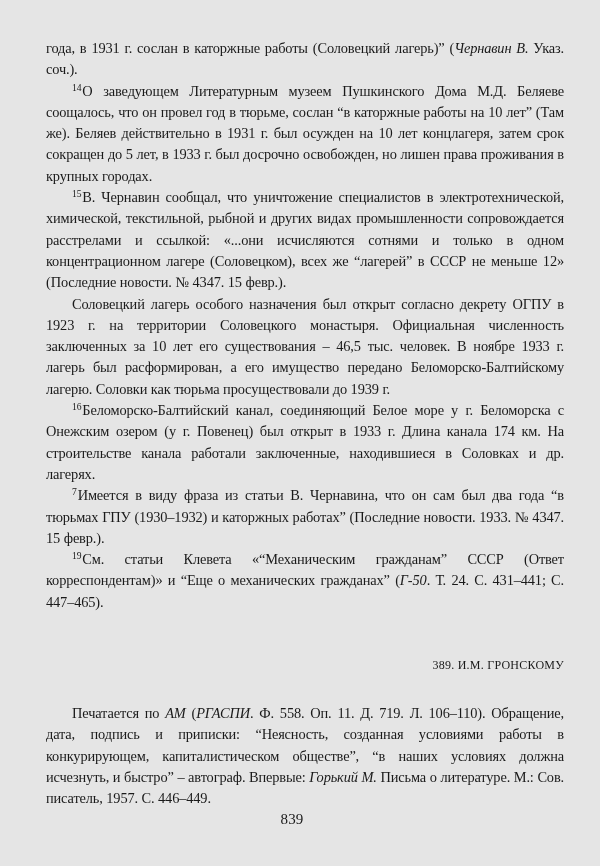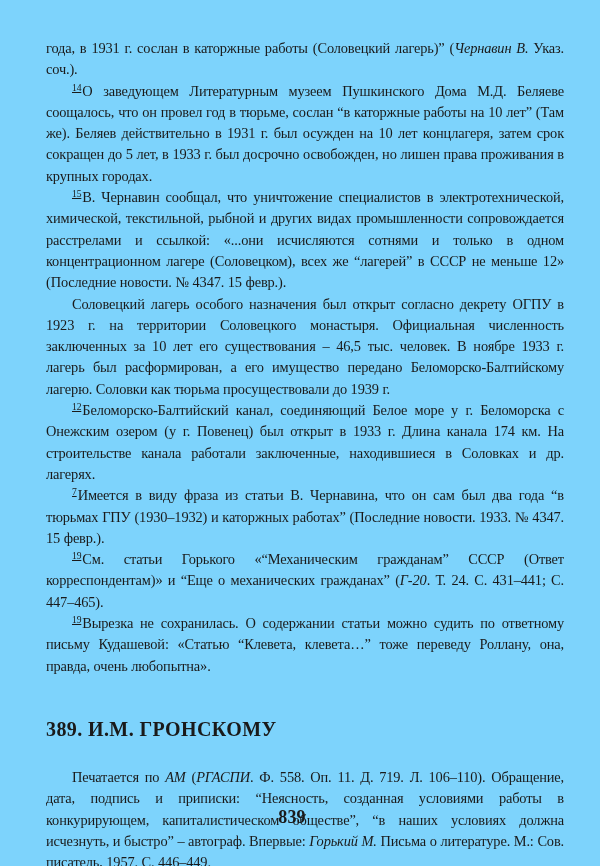--- a/index.html
+++ b/index.html
@@ -13,21 +13,21 @@
     font-family: "Liberation Serif", "DejaVu Serif", serif;
     color: #1a1a1a;
     -webkit-font-smoothing: antialiased;
   }
   .page {
     position: relative;
     width: 600px;
     height: 866px;
     box-sizing: border-box;
     padding: 38px 36px 0 46px;
-    background: #7dd3fc;
+    background: #e5e5e5;
   }
   .content {
     width: 518px;
   }
   p.para {
     margin: 0;
     text-align: justify;
     text-justify: inter-word;
     font-size: 14.4px;
     line-height: 21.3px;
@@ -39,67 +39,65 @@
     text-indent: 26px;
   }
   p.noindent {
     text-indent: 0;
   }
   .fn-mark {
     font-size: 9.6px;
     vertical-align: 5px;
     line-height: 0;
     padding-right: 1px;
-    text-decoration: underline;
   }
   .it {
     font-style: italic;
   }
   .heading {
     margin: 0;
-    text-align: left;
-    font-size: 20px;
+    text-align: right;
+    font-size: 12px;
     line-height: 20px;
-    font-weight: bold;
+    font-weight: normal;
     letter-spacing: 0.02em;
   }
   .gap-before-heading { height: 42px; }
   .gap-after-heading { height: 28px; }
   .pagenum {
     position: absolute;
     left: 0;
     right: 16px;
     bottom: 38px;
     text-align: center;
-    font-size: 18px;
-    font-weight: bold;
+    font-size: 15px;
+    font-weight: normal;
     letter-spacing: 0.01em;
   }
 </style>
 </head>
 <body>
 
 <div class="page">
   <div class="content">
 
     <p class="para noindent"><span>года, в 1931 г. сослан в каторжные работы (Соловецкий лагерь)” (</span><span class="it">Чернавин В.</span><span> Указ. соч.).</span></p>
 
     <p class="para indent"><span class="fn-mark">14</span><span>О заведующем Литературным музеем Пушкинского Дома М.Д. Беляеве соощалось, что он провел год в тюрьме, сослан “в каторжные работы на 10 лет” (Там же). Беляев действительно в 1931 г. был осужден на 10 лет концлагеря, затем срок сокращен до 5 лет, в 1933 г. был досрочно освобожден, но лишен права проживания в крупных городах.</span></p>
 
     <p class="para indent"><span class="fn-mark">15</span><span>В. Чернавин сообщал, что уничтожение специалистов в электротехнической, химической, текстильной, рыбной и других видах промышленности сопровождается расстрелами и ссылкой: «...они исчисляются сотнями и только в одном концентрационном лагере (Соловецком), всех же “лагерей” в СССР не меньше 12» (Последние новости. № 4347. 15 февр.).</span></p>
 
     <p class="para indent"><span>Соловецкий лагерь особого назначения был открыт согласно декрету ОГПУ в 1923 г. на территории Соловецкого монастыря. Официальная численность заключенных за 10 лет его существования – 46,5 тыс. человек. В ноябре 1933 г. лагерь был расформирован, а его имущество передано Беломорско-Балтийскому лагерю. Соловки как тюрьма просуществовали до 1939 г.</span></p>
 
-    <p class="para indent"><span class="fn-mark">12</span><span>Беломорско-Балтийский канал, соединяющий Белое море у г. Беломорска с Онежским озером (у г. Повенец) был открыт в 1933 г. Длина канала 174 км. На строительстве канала работали заключенные, находившиеся в Соловках и др. лагерях.</span></p>
+    <p class="para indent"><span class="fn-mark">16</span><span>Беломорско-Балтийский канал, соединяющий Белое море у г. Беломорска с Онежским озером (у г. Повенец) был открыт в 1933 г. Длина канала 174 км. На строительстве канала работали заключенные, находившиеся в Соловках и др. лагерях.</span></p>
 
     <p class="para indent"><span class="fn-mark">7</span><span>Имеется в виду фраза из статьи В. Чернавина, что он сам был два года “в тюрьмах ГПУ (1930–1932) и каторжных работах” (Последние новости. 1933. № 4347. 15 февр.).</span></p>
 
-    <p class="para indent"><span class="fn-mark">19</span><span>См. статьи Горького «“Механическим гражданам” СССР (Ответ корреспондентам)» и “Еще о механических гражданах” (</span><span class="it">Г-20</span><span>. Т. 24. С. 431–441; С. 447–465).</span></p>
+    <p class="para indent"><span class="fn-mark">19</span><span>См. статьи Клевета «“Механическим гражданам” СССР (Ответ корреспондентам)» и “Еще о механических гражданах” (</span><span class="it">Г-50</span><span>. Т. 24. С. 431–441; С. 447–465).</span></p>
 
-    <p class="para indent"><span class="fn-mark">19</span><span>Вырезка не сохранилась. О содержании статьи можно судить по ответному письму Кудашевой: «Статью “Клевета, клевета…” тоже переведу Роллану, она, правда, очень любопытна».</span></p>
 
     <div class="gap-before-heading"></div>
 
     <h2 class="heading">389. И.М. ГРОНСКОМУ</h2>
 
     <div class="gap-after-heading"></div>
 
     <p class="para indent"><span>Печатается по </span><span class="it">АМ</span><span> (</span><span class="it">РГАСПИ</span><span>. Ф. 558. Оп. 11. Д. 719. Л. 106–110). Обращение, дата, подпись и приписки: “Неясность, созданная условиями работы в конкурирующем, капиталистическом обществе”, “в наших условиях должна исчезнуть, и быстро” – автограф. Впервые: </span><span class="it">Горький М.</span><span> Письма о литературе. М.: Сов. писатель, 1957. С. 446–449.</span></p>
 
   </div>

